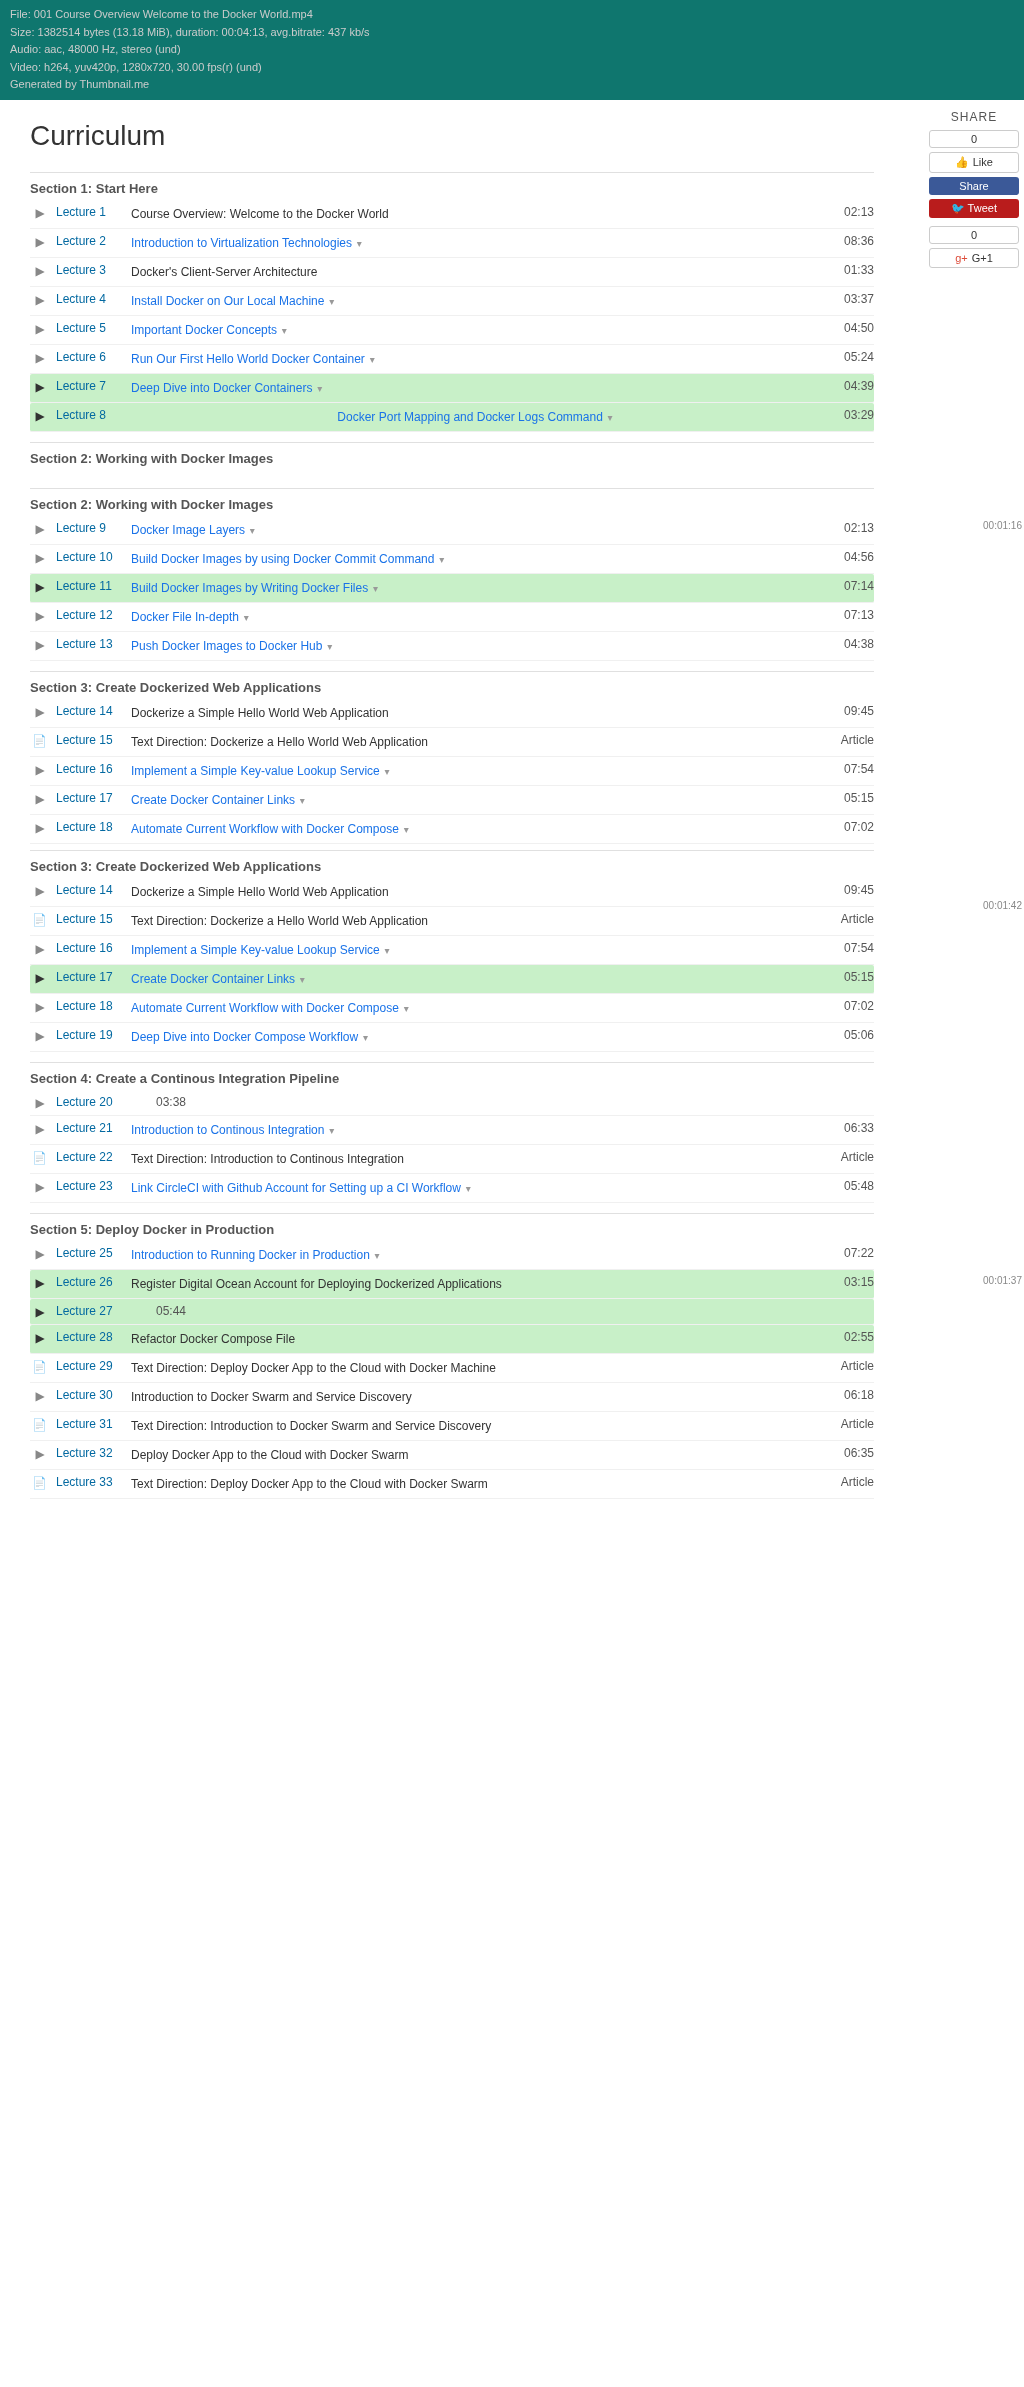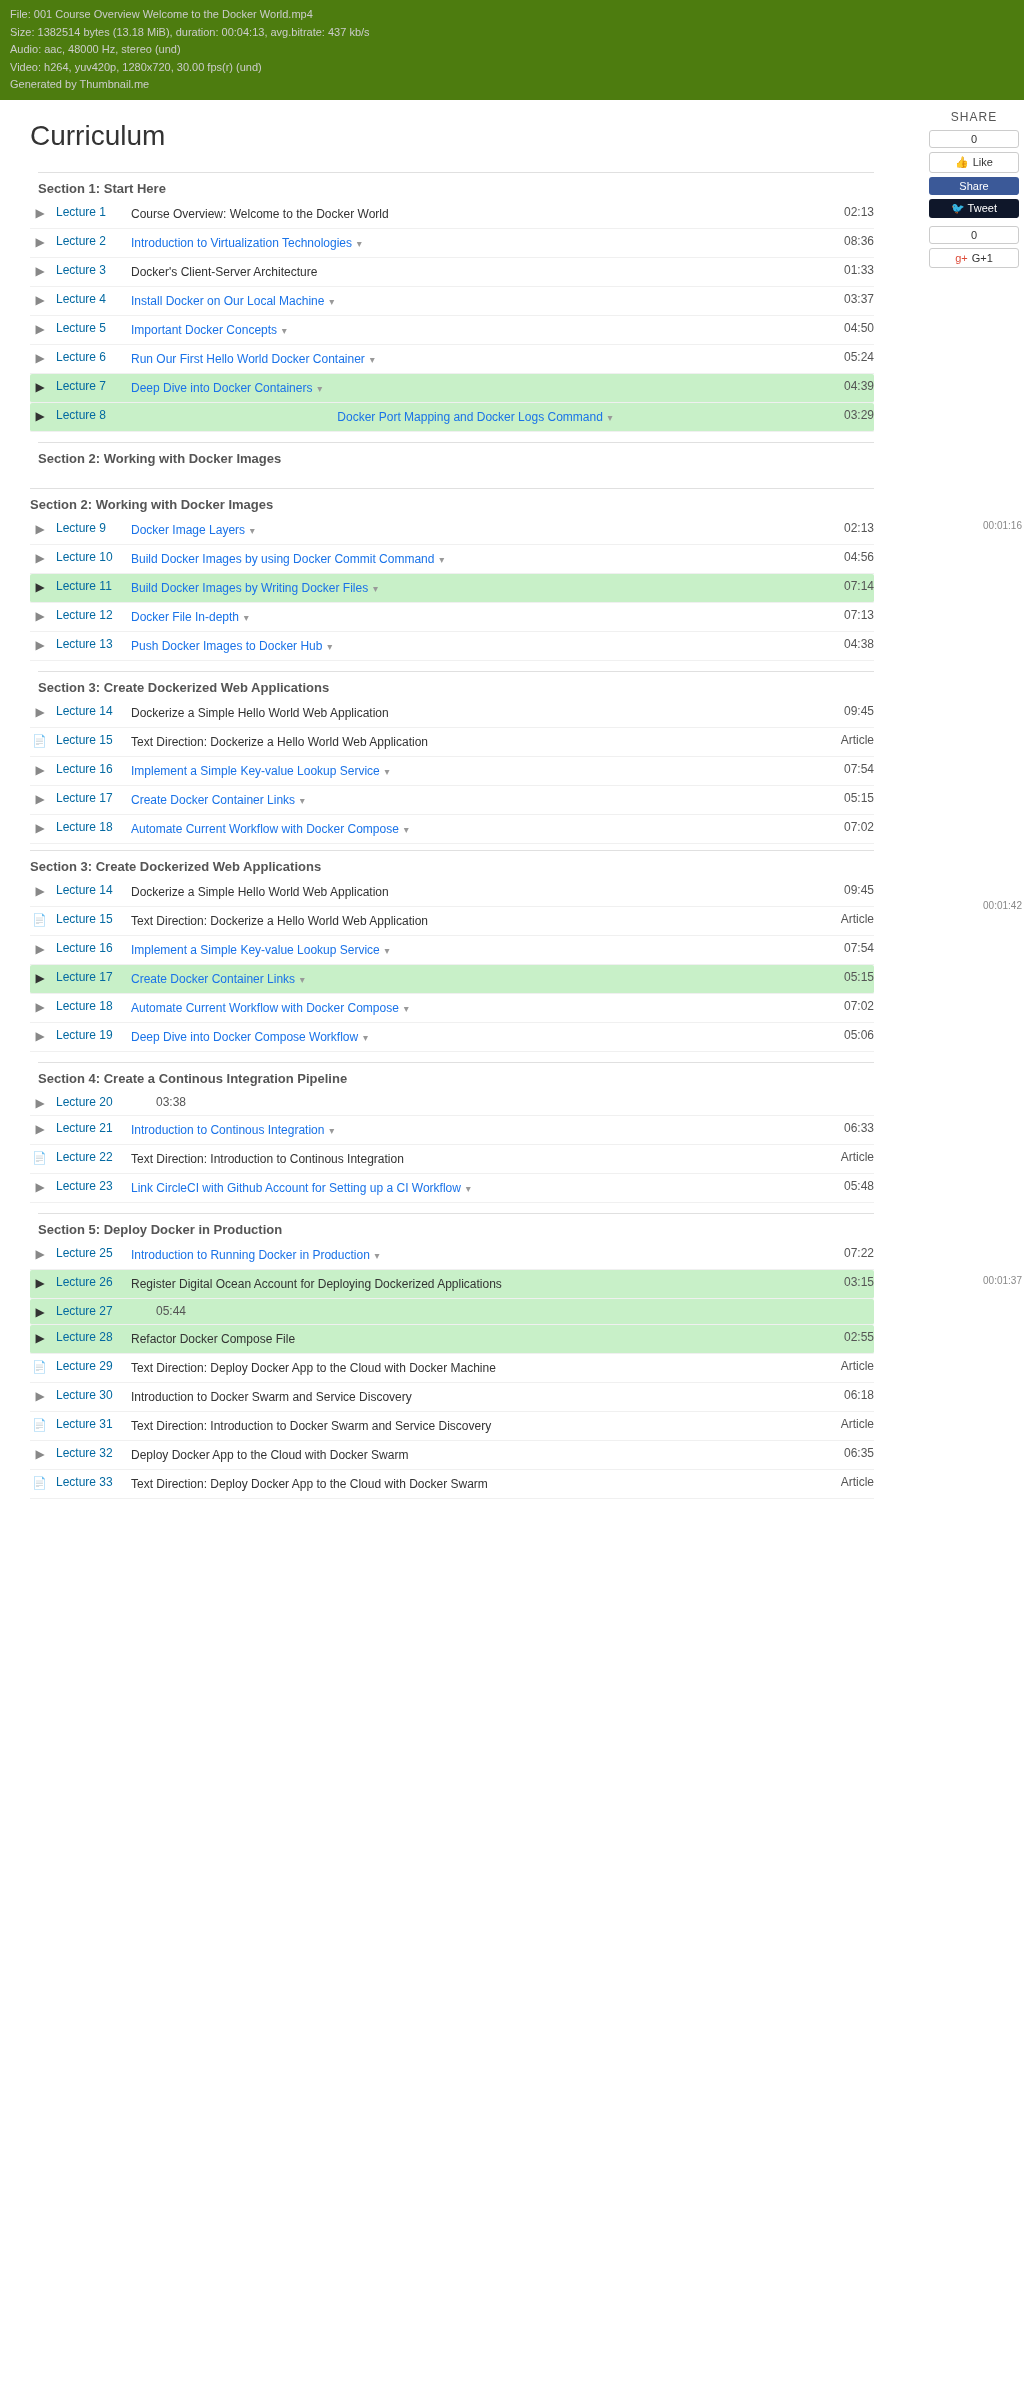--- a/index.html
+++ b/index.html
@@ -1,19 +1,19 @@
 <!DOCTYPE html>
 <html><head>
   <meta charset="utf-8">
   <style>
     * { box-sizing: border-box; margin: 0; padding: 0; }
     body { font-family: Arial, sans-serif; font-size: 13px; background: #fff; color: #333; }
 
     .video-info-bar {
-      background: #4d7c0f;
+      background: #0f766e;
       color: #ccc;
       font-size: 11px;
       padding: 6px 10px;
       line-height: 1.6;
     }
 
     .page-container {
       display: flex;
       max-width: 1024px;
     }
@@ -51,21 +51,21 @@
     .fb-share-btn {
       background: #3b5998;
       color: #fff;
       border-radius: 3px;
       padding: 3px 10px;
       font-size: 11px;
       margin-bottom: 4px;
       text-align: center;
     }
     .tweet-btn {
-      background: #0f172a;
+      background: #b91c1c;
       color: #fff;
       border-radius: 3px;
       padding: 3px 8px;
       font-size: 11px;
       margin-bottom: 8px;
       text-align: center;
     }
     .gplus-box {
       display: flex;
       align-items: center;
@@ -93,21 +93,20 @@
       margin-bottom: 20px;
     }
 
     .section-header {
       font-size: 13px;
       font-weight: bold;
       color: #555;
       padding: 8px 0 4px 0;
       border-top: 1px solid #e0e0e0;
       margin-top: 10px;
-      margin-left: 8px;
     }
 
     .section-header-repeat {
       font-size: 13px;
       font-weight: bold;
       color: #555;
       padding: 8px 0 4px 0;
       border-top: 1px solid #e0e0e0;
       margin-top: 6px;
     }

